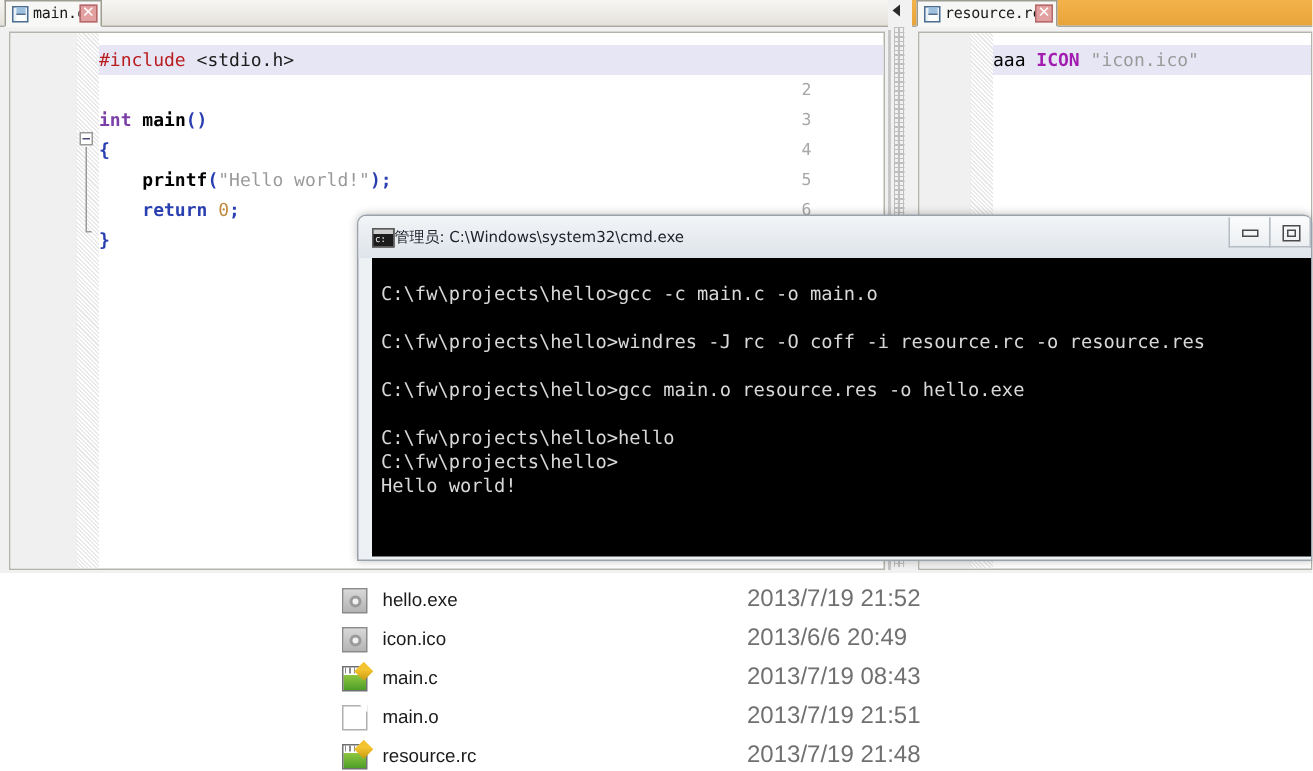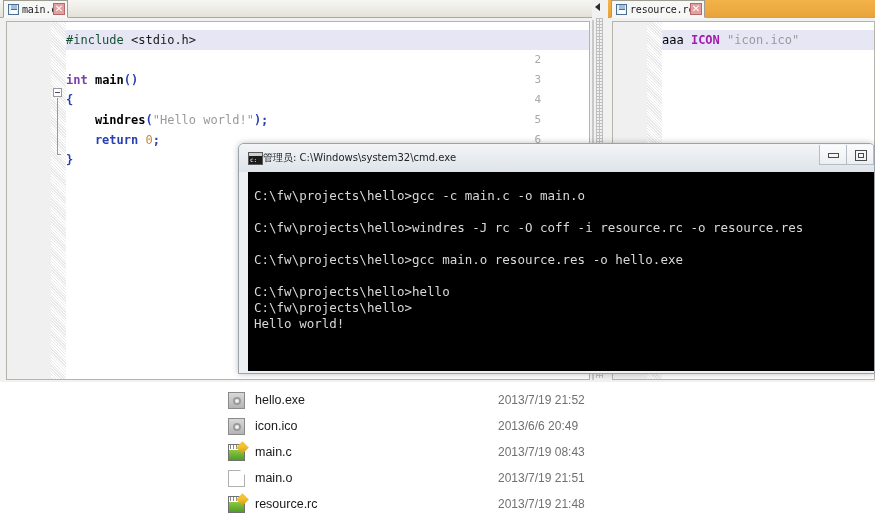--- a/index.html
+++ b/index.html
@@ -93,21 +93,21 @@
   .ctext {
     position: absolute; left: 59px; right: 0; height: 20px; line-height: 20px;
     font-family: "DejaVu Sans Mono", monospace; font-size: 12px;
     color: #000000; white-space: pre;
   }
   .ide-right .ctext { left: 49px; }
   .crow.hl .ctext, .crow.hl .hlbg { background: #e6e6f5; }
   .hlbg { position: absolute; left: 59px; right: 0; top: 0; height: 20px; }
   .ide-right .hlbg { left: 49px; }
 
-  .k-pre   { color: #14532d; }
+  .k-pre   { color: #b91c1c; }
   .k-hdr   { color: #1a1a1a; }
   .k-type  { color: #7a3fa8; font-weight: bold; }
   .k-fn    { color: #000000; font-weight: bold; }
   .k-str   { color: #9a9a9a; }
   .k-kw    { color: #2a3fb0; font-weight: bold; }
   .k-num   { color: #c08a3e; }
   .k-brace { color: #2a3fb0; font-weight: bold; }
   .k-id    { color: #000000; }
   .k-blue  { color: #a21caf; font-weight: bold; }
 
@@ -222,21 +222,21 @@
   .frow {
     position: absolute; left: 228px; height: 24px;
     display: flex; align-items: center; width: 420px;
   }
   .fname {
     font-family: "Liberation Sans", sans-serif; font-size: 12.5px;
     color: #1a1a1a; margin-left: 10px; white-space: nowrap;
   }
   .fdate {
     position: absolute; left: 270px;
-    font-family: "Liberation Sans", sans-serif; font-size: 12px;
+    font-family: "Liberation Sans", sans-serif; font-size: 16px;
     color: #707070; white-space: nowrap;
   }
   .ficon { width: 17px; height: 17px; position: relative; flex: none; }
   
   .ficon.gear {
     background: linear-gradient(to bottom,#d8d8d8,#b4b4b4);
     border: 1px solid #8a8a8a; box-sizing: border-box;
   }
   .ficon.gear::after {
     content:""; position:absolute; left:4px; top:4px; width:8px; height:8px;
@@ -301,21 +301,21 @@
           <div class="ctext"><span class="k-type">int</span><span class="k-fn"> main</span><span class="k-brace">()</span></div>
         </div>
         <div class="crow" style="top: 68px;">
           <div class="hlbg"></div>
           <div class="lnum">4</div>
           <div class="ctext"><span class="k-brace">{</span></div>
         </div>
         <div class="crow" style="top: 88px;">
           <div class="hlbg"></div>
           <div class="lnum">5</div>
-          <div class="ctext"><span class="k-fn">    windres</span><span class="k-brace">(</span><span class="k-str">"Hello world!"</span><span class="k-brace">)</span><span class="k-brace">;</span></div>
+          <div class="ctext"><span class="k-fn">    printf</span><span class="k-brace">(</span><span class="k-str">"Hello world!"</span><span class="k-brace">)</span><span class="k-brace">;</span></div>
         </div>
         <div class="crow" style="top: 108px;">
           <div class="hlbg"></div>
           <div class="lnum">6</div>
           <div class="ctext"><span class="k-kw">    return</span><span class="k-num"> 0</span><span class="k-brace">;</span></div>
         </div>
         <div class="crow" style="top: 128px;">
           <div class="hlbg"></div>
           <div class="lnum">7</div>
           <div class="ctext"><span class="k-brace">}</span></div>

